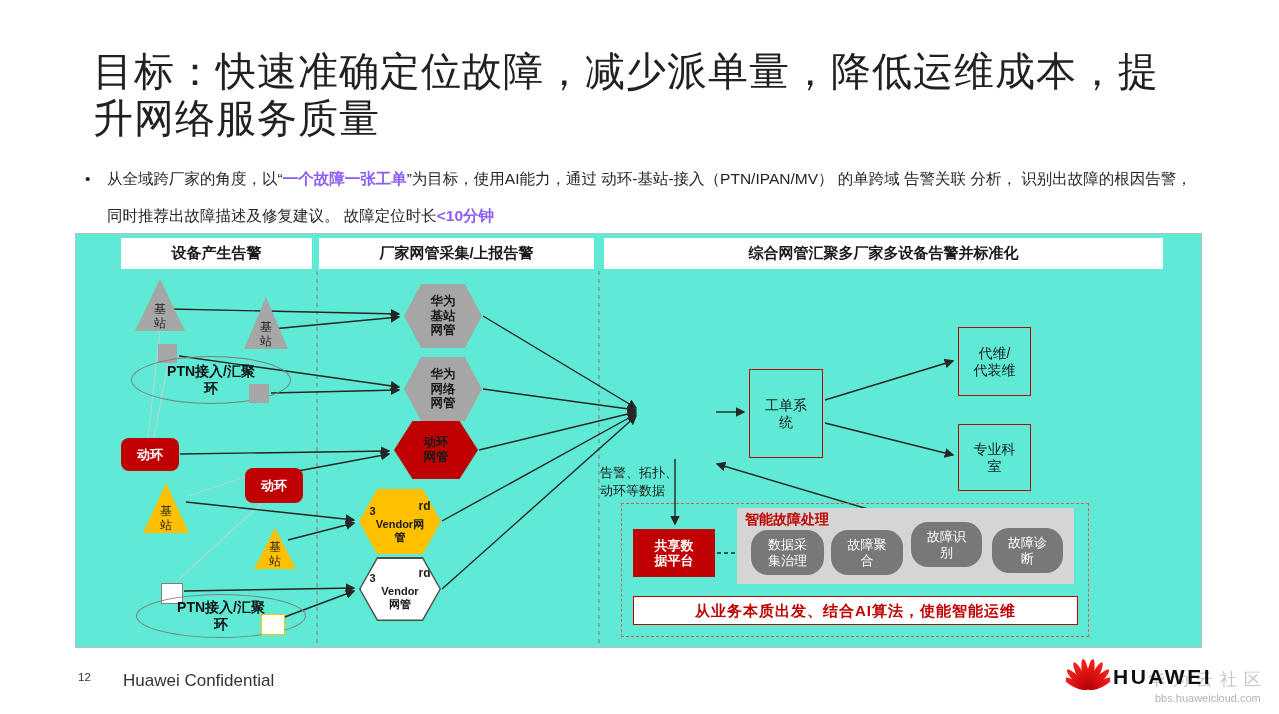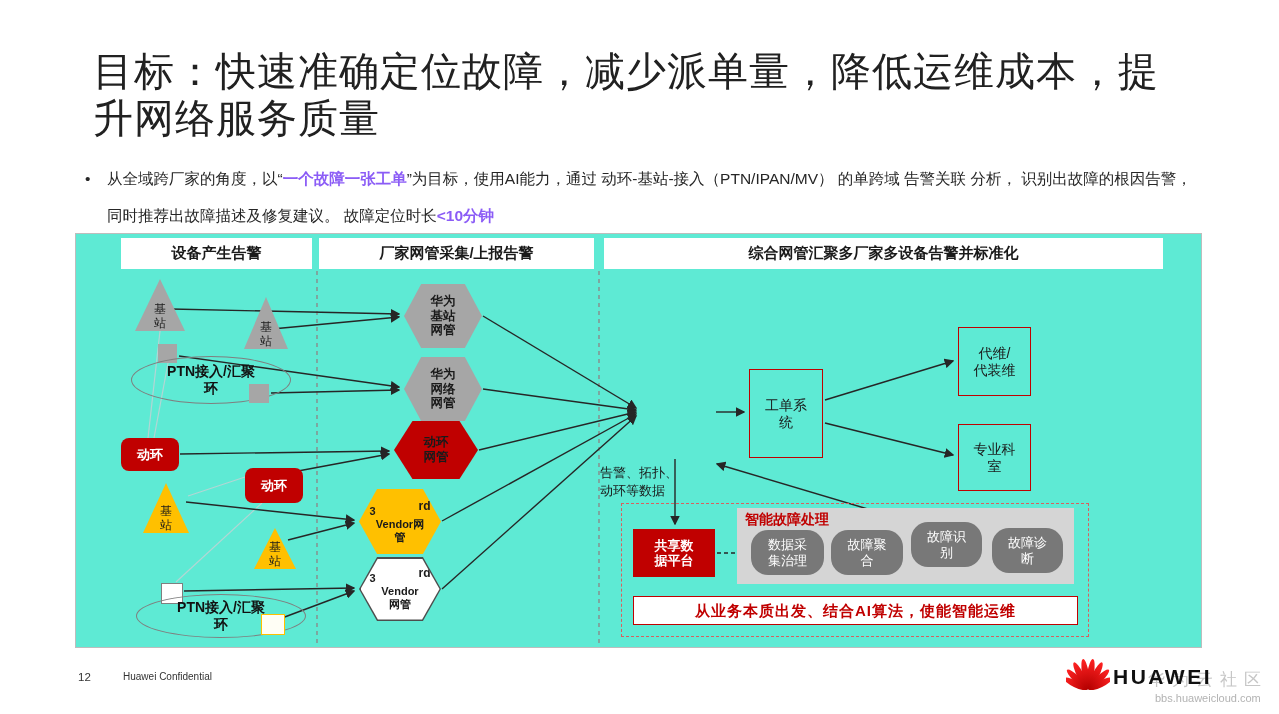--- a/index.html
+++ b/index.html
@@ -48,21 +48,21 @@
   .dkbox .node-label{color:#ffffff;font-size:13px;}
   .shared{background:#c00000;display:flex;align-items:center;justify-content:center;}
   .shared .node-label{color:#fff;font-size:13px;font-weight:600;}
   .slogan{background:#ffffff;border:1.3px solid #c00000;box-sizing:border-box;display:flex;align-items:center;justify-content:center;}
   .slogan .node-label{color:#c00000;font-size:15px;font-weight:bold;letter-spacing:1px;}
   .supword{font-size:11px;font-weight:600;color:#1a1a1a;text-align:center;line-height:1.2;}
   .supword sup{font-size:12px;margin-left:43px;}
   .supword .vrest{white-space:pre-line;}
   
   .footer-num{left:78px;top:671px;font-size:11.5px;color:#333;}
-  .footer-conf{left:123px;top:671px;font-size:10px;color:#333;}
+  .footer-conf{left:123px;top:671px;font-size:17px;color:#333;}
   .brand-word{left:1113px;top:665px;font-size:21px;font-weight:bold;color:#101010;letter-spacing:2.5px;
     font-family:"Liberation Sans","DejaVu Sans",sans-serif;}
   .wm-cn{left:1148px;top:668px;font-size:17px;color:#c6c6c6;letter-spacing:7px;}
   .wm-url{left:1155px;top:692px;font-size:11px;color:#b3b3b3;}
 </style>
 </head>
 <body>
 
 <div class="abs slide-title">
   <div>目标：快速准确定位故障，减少派单量，降低运维成本，提</div>

